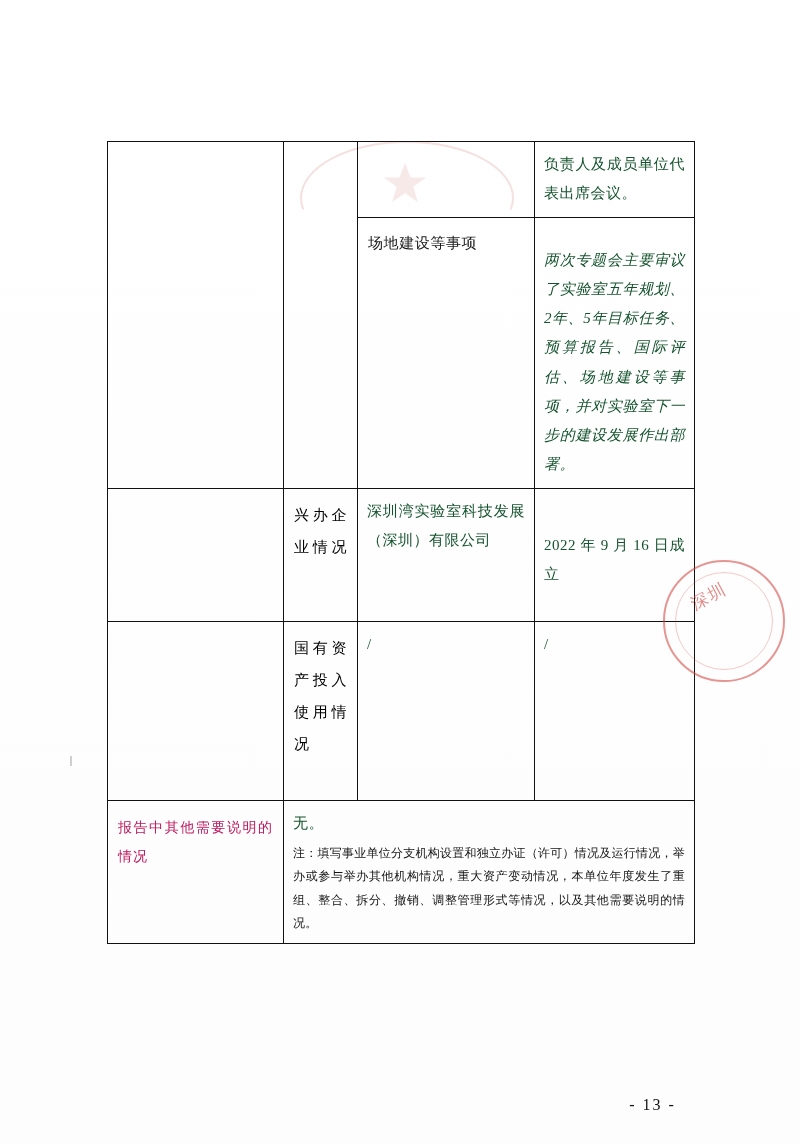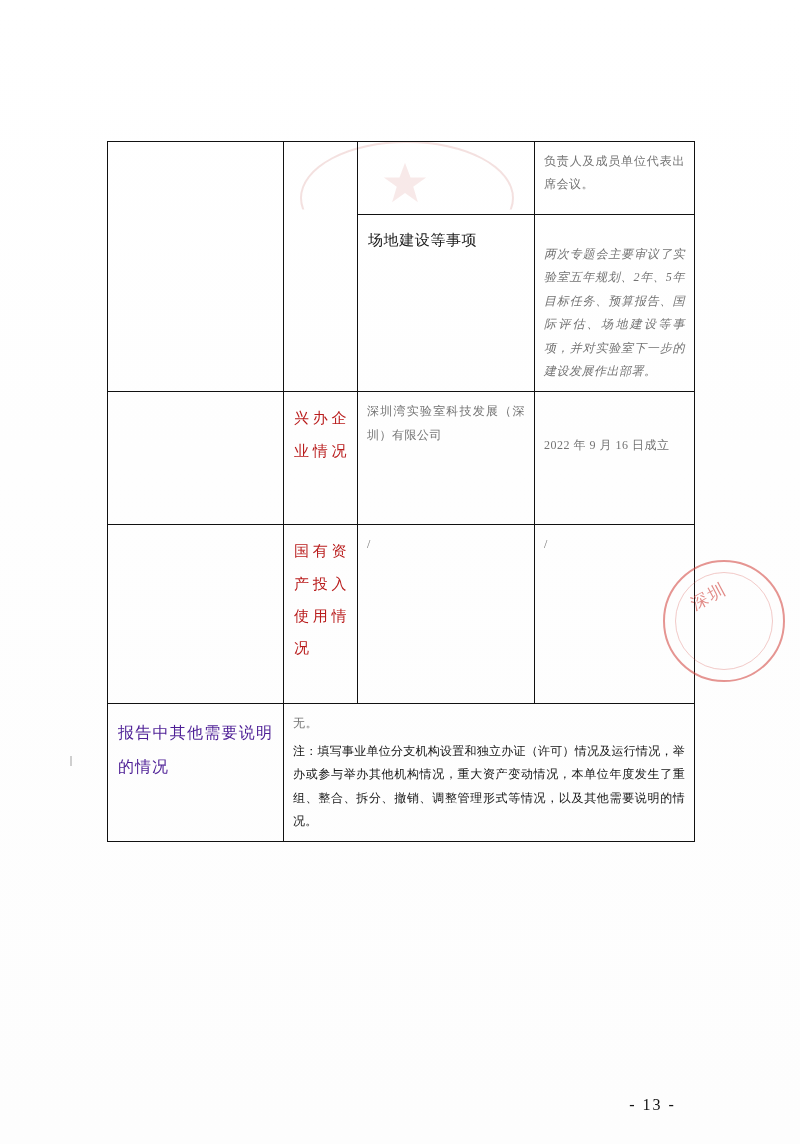--- a/index.html
+++ b/index.html
@@ -43,53 +43,53 @@
     padding: 0;
   }
 
   .cell-pad {
     padding: 8px 9px 8px 9px;
     box-sizing: border-box;
   }
 
   .cn-text {
     font-family: "Liberation Serif", "DejaVu Serif", serif;
-    font-size: 12px;
+    font-size: 15px;
     line-height: 1.95;
     letter-spacing: 0.5px;
-    color: #737373;
+    color: #14532d;
     text-align: justify;
   }
 
   .cn-text-sm {
     font-family: "Liberation Serif", "DejaVu Serif", serif;
     font-size: 13px;
     line-height: 1.85;
     letter-spacing: 0.2px;
     color: #141414;
     text-align: justify;
   }
 
   
   .label-stack {
     font-size: 15px;
     line-height: 2.15;
     letter-spacing: 0.5px;
     text-align: justify;
     text-align-last: justify;
     padding: 10px 10px;
-    color: #b91c1c;
+    color: #000000;
   }
 
   .label-block {
-    font-size: 16px;
+    font-size: 14px;
     line-height: 2.1;
     letter-spacing: 1px;
     padding: 12px 10px;
-    color: #4c1d95;
+    color: #be185d;
     text-align: justify;
   }
 
   .heading-cell {
     font-size: 15px;
     line-height: 2.0;
     letter-spacing: 0.6px;
     padding: 10px 10px;
   }
 

